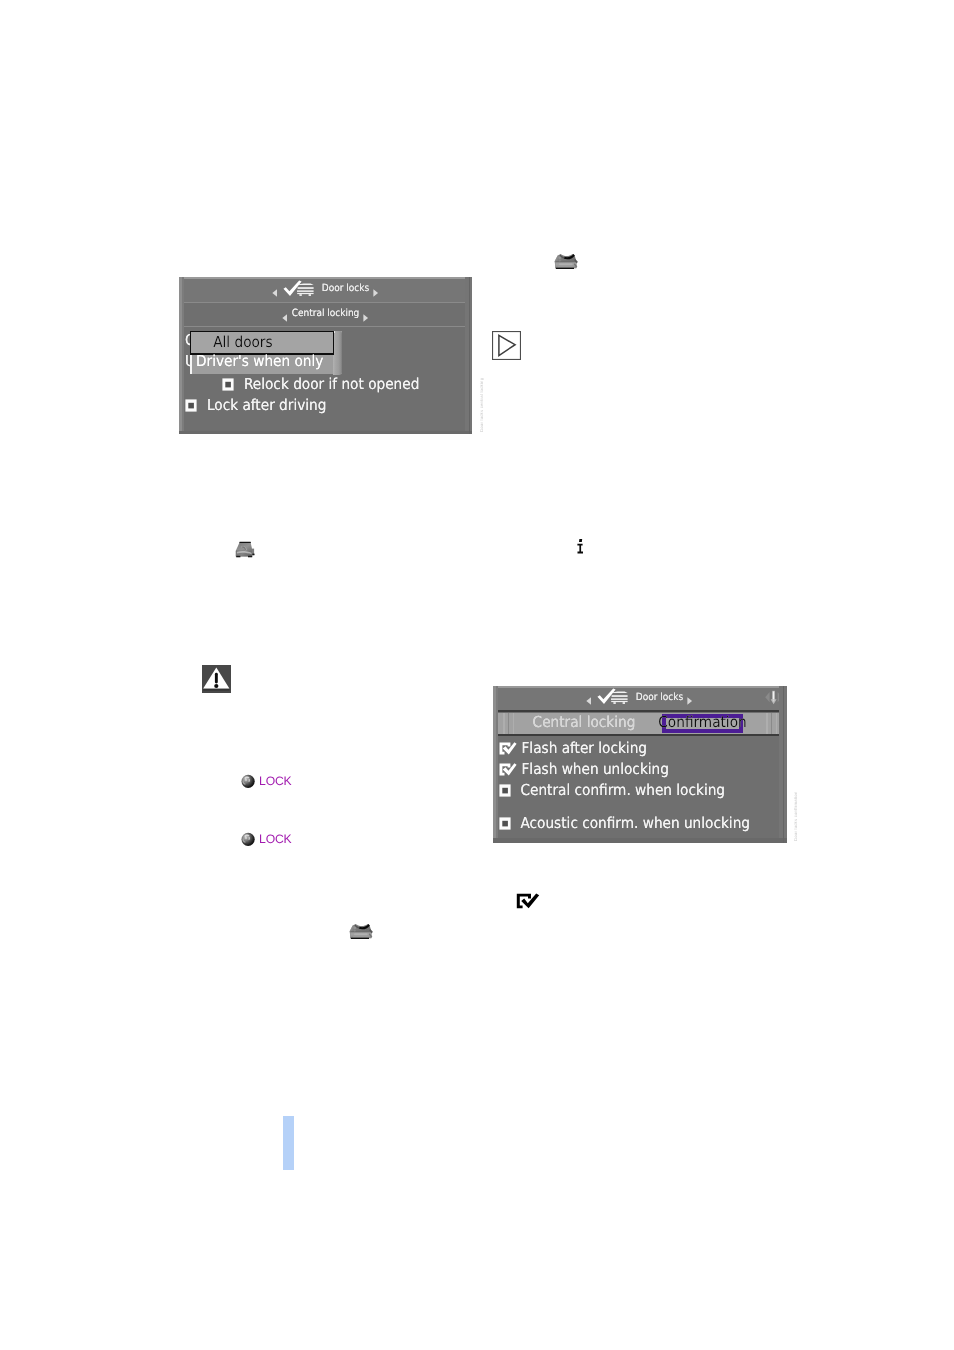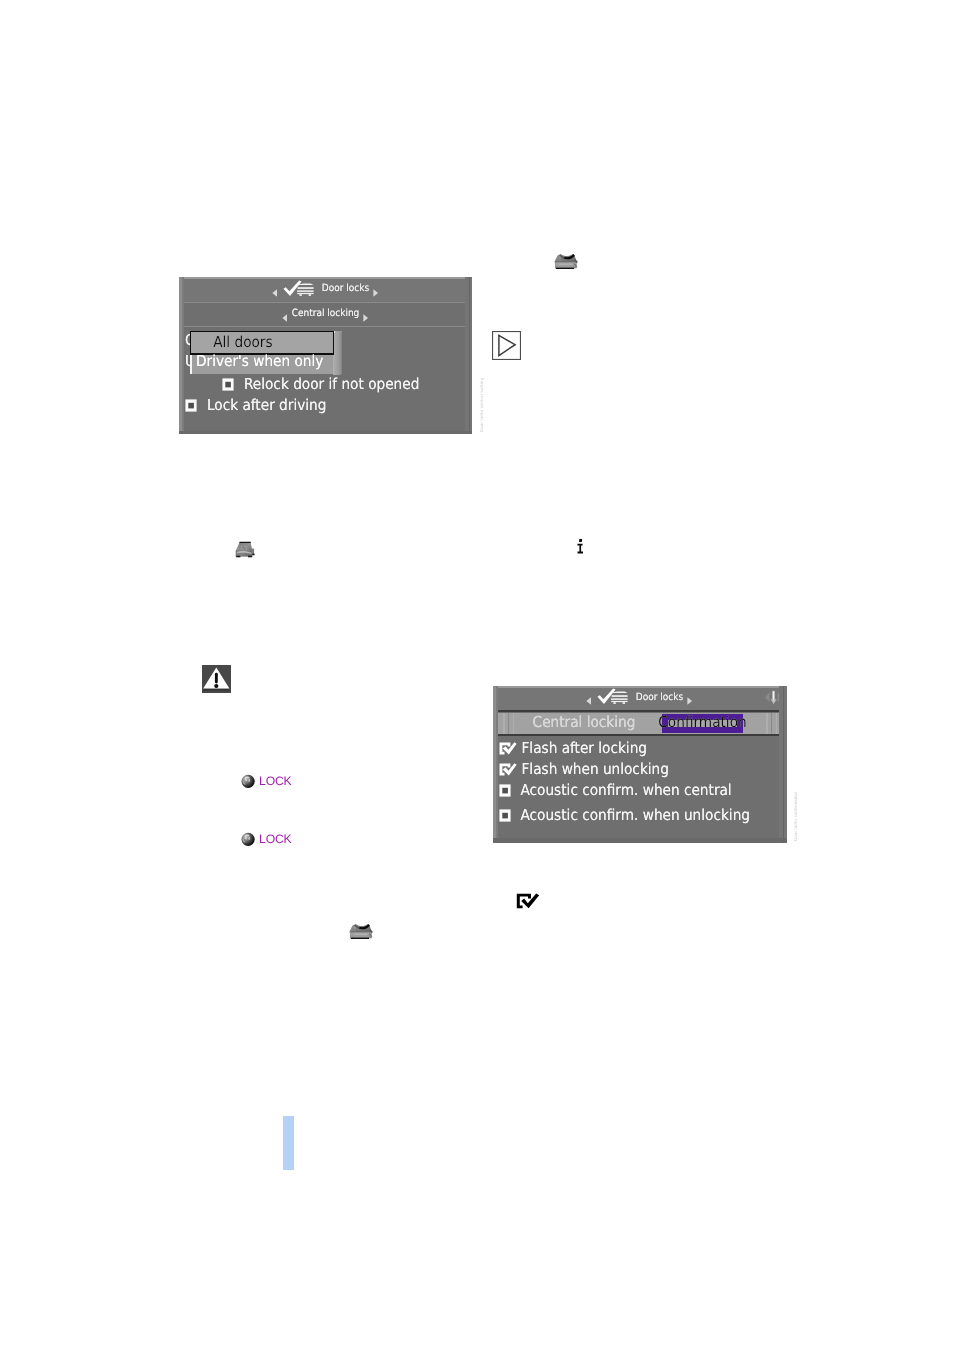--- a/index.html
+++ b/index.html
@@ -191,21 +191,21 @@
   <div style="position:absolute;left:15.2px;top:27px;width:1.2px;height:21px;background:#8a8a8a;"></div>
   <div style="position:absolute;left:10.8px;top:27px;width:1.4px;height:21px;background:#aeaeae;"></div>
   <div style="position:absolute;left:20.6px;top:27px;width:1.4px;height:21px;background:#aeaeae;"></div>
   <div style="position:absolute;left:278.2px;top:27px;width:1.2px;height:21px;background:#8a8a8a;"></div>
   <div style="position:absolute;left:273.8px;top:27px;width:1.4px;height:21px;background:#aeaeae;"></div>
   <div style="position:absolute;left:283.6px;top:27px;width:1.4px;height:21px;background:#aeaeae;"></div>
   <div class="pop-item" style="left:20.5px;top:27px;width:142px;height:21px;justify-content:center;">
     <span class="lbl" style="color:#d6d6d6;">Central locking</span>
   </div>
   <div class="pop-item" style="left:169.5px;top:28px;width:81px;height:19px;justify-content:center;
-              border:6px solid #4c1d95;background:#a6a6a6;">
+              border:4px solid #4c1d95;background:#a6a6a6;">
     <span class="lbl" style="color:#0e0e0e;">Confirmation</span>
   </div>
   <div class="hline" style="left:0;right:0;top:48px;background:#3c3c3c;height:2px;"></div>
 
   <div class="row" style="left:6px;top:53px;height:20px;">
     <span class="icon" style="position:relative;width:18px;height:13px;margin-right:5px;">
       <svg width="18" height="13" viewBox="0 0 18 13">
         <path d="M0.5 0.5 L11.4 0.5 L11.4 4.6 L8.6 4.6 L8.6 3.2 L3.4 3.2 L3.4 9.7 L5.5 9.7 L5.5 12.5 L0.5 12.5 Z" fill="#ffffff"></path>
         <path d="M3.7 6.4 L6.6 4.2 L9.4 7.8 L15.4 0.3 L17.6 1.8 L9.8 12.5 Z" fill="#ffffff"></path>
       </svg>
@@ -221,23 +221,23 @@
     </span>
     <span class="lbl">Flash when unlocking</span>
   </div>
   <div class="row" style="left:6px;top:95px;height:20px;">
     <span class="icon" style="position:relative;width:12px;height:13px;margin-right:10px;">
       <svg width="12" height="13" viewBox="0 0 12 13">
         <rect x="0.4" y="0.4" width="11.2" height="12.2" fill="#fbfbfb"></rect>
         <rect x="3.3" y="3.8" width="5.6" height="5.6" fill="#4f4f4f"></rect>
       </svg>
     </span>
-    <span class="lbl">Acoustic confirm. when central</span>
-  </div>
-  <div class="row" style="left:6px;top:120px;height:20px;justify-content:space-between;">
+    <span class="lbl">Central confirm. when locking</span>
+  </div>
+  <div class="row" style="left:6px;top:128px;height:20px;justify-content:space-between;">
     <span class="icon" style="position:relative;width:12px;height:13px;margin-right:10px;">
       <svg width="12" height="13" viewBox="0 0 12 13">
         <rect x="0.4" y="0.4" width="11.2" height="12.2" fill="#fbfbfb"></rect>
         <rect x="3.3" y="3.8" width="5.6" height="5.6" fill="#4f4f4f"></rect>
       </svg>
     </span>
     <span class="lbl">Acoustic confirm. when unlocking</span>
   </div>
 </div>
 <div class="vcredit" style="left:792.5px;top:841px;">Door locks confirmation</div>

